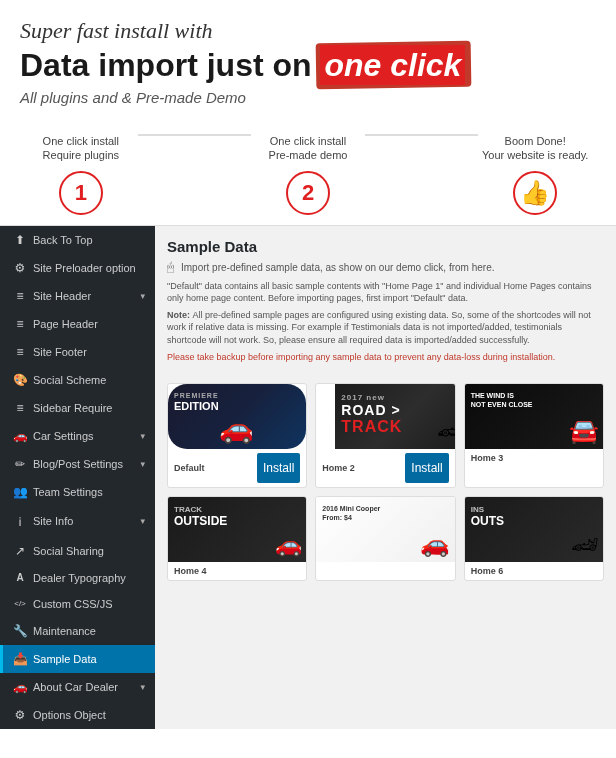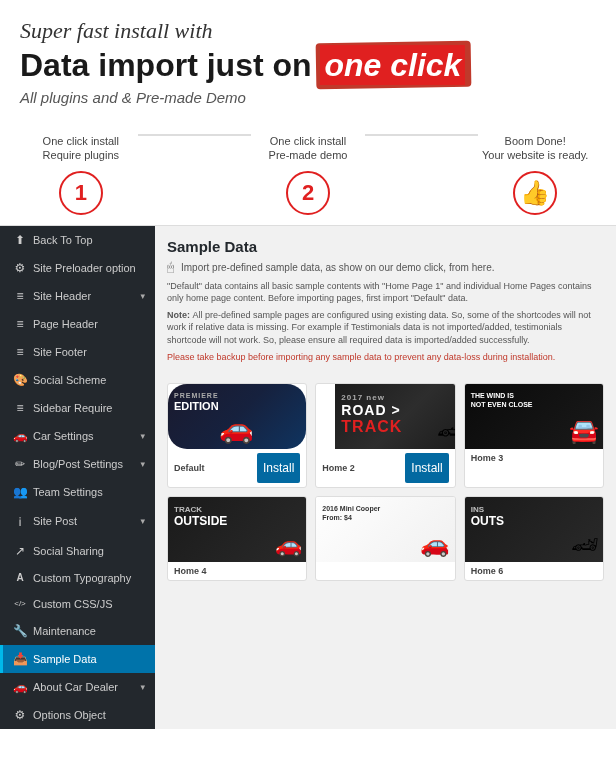--- a/index.html
+++ b/index.html
@@ -156,30 +156,30 @@
       <span class="si-icon">✏</span>
       <span class="si-label">Blog/Post Settings</span>
       <span class="si-arrow">▾</span>
     </div>
     <div class="sidebar-item">
       <span class="si-icon">👥</span>
       <span class="si-label">Team Settings</span>
     </div>
     <div class="sidebar-item">
       <span class="si-icon">ℹ</span>
-      <span class="si-label">Site Post</span>
+      <span class="si-label">Site Info</span>
       <span class="si-arrow">▾</span>
     </div>
     <div class="sidebar-item">
       <span class="si-icon">↗</span>
       <span class="si-label">Social Sharing</span>
     </div>
     <div class="sidebar-item">
       <span class="si-icon" style="font-size:10px;font-weight:700;">A</span>
-      <span class="si-label">Custom Typography</span>
+      <span class="si-label">Dealer Typography</span>
     </div>
     <div class="sidebar-item">
       <span class="si-icon" style="font-size:8px;">&lt;/&gt;</span>
       <span class="si-label">Custom CSS/JS</span>
     </div>
     <div class="sidebar-item">
       <span class="si-icon">🔧</span>
       <span class="si-label">Maintenance</span>
     </div>
     <div class="sidebar-item active">

